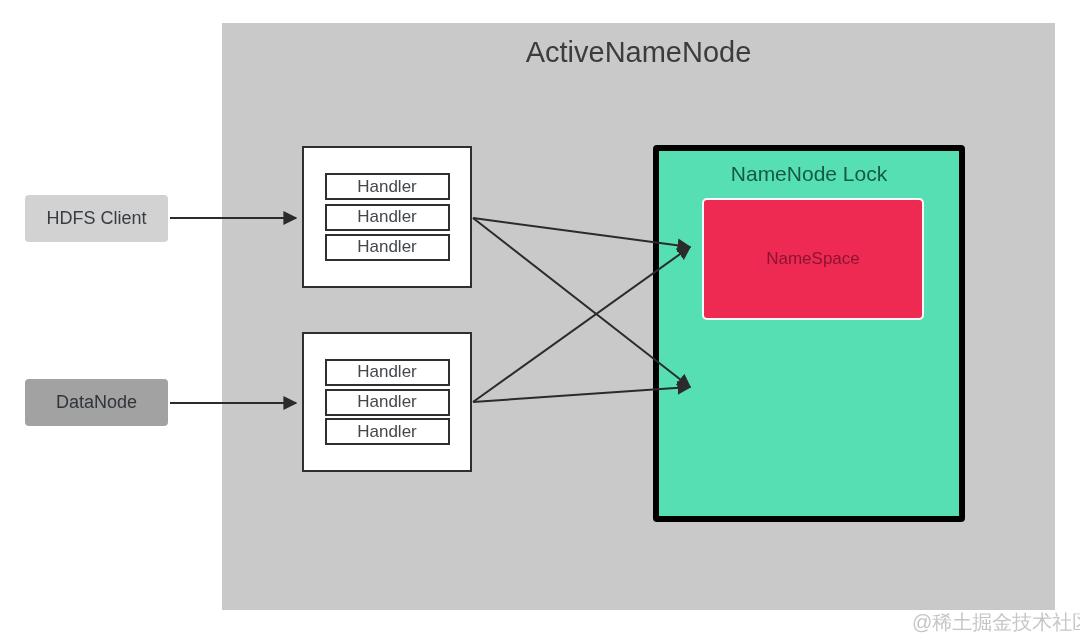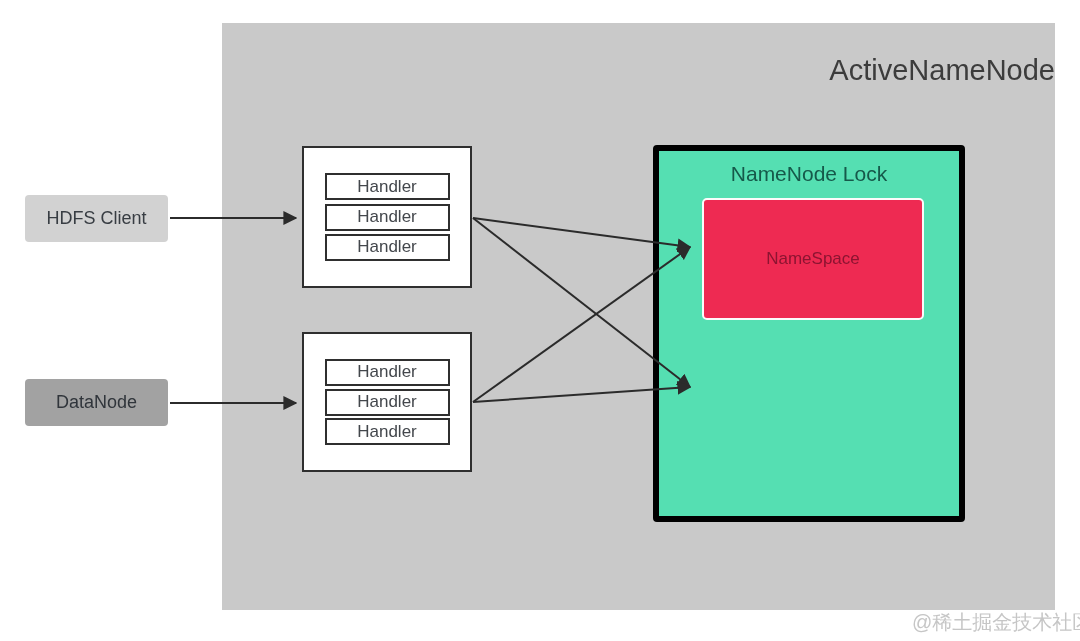--- a/index.html
+++ b/index.html
@@ -32,22 +32,22 @@
     background:var(--canvas-bg);
     overflow:hidden;
   }
   .outer-box{
     position:absolute;
     left:222px;top:23px;width:833px;height:587px;
     background:var(--outer-box);
   }
   .diagram-title{
     position:absolute;
-    left:222px;top:54px;width:833px;
-    text-align:right;
+    left:222px;top:36px;width:833px;
+    text-align:center;
     font-size:29px;font-weight:500;
     color:var(--title-text);
   }
   .ext-node{
     position:absolute;
     display:flex;align-items:center;justify-content:center;
     width:143px;height:47px;
     border-radius:4px;
     font-size:18px;
   }

